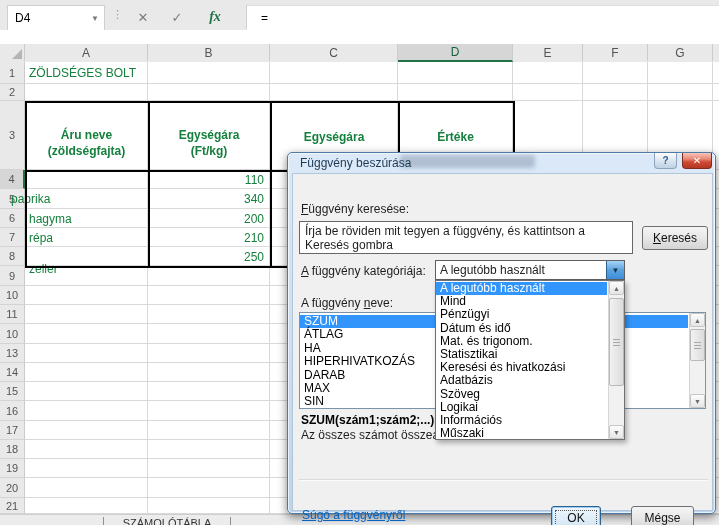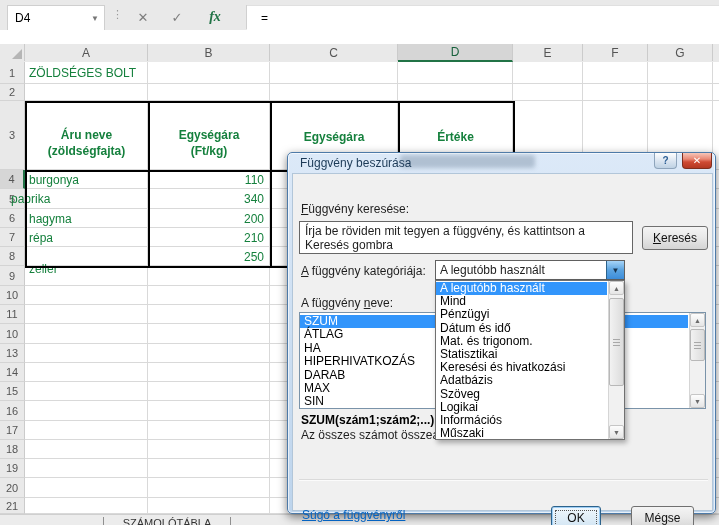--- a/index.html
+++ b/index.html
@@ -187,21 +187,20 @@
       <div class="tborder" style="left: 270px; top: 39px; width: 1.5px; height: 165px;"></div>
       <div class="tborder" style="left: 398px; top: 39px; width: 1.5px; height: 165px;"></div>
       <div class="tborder" style="left: 513px; top: 39px; width: 1.5px; height: 165px;"></div>
       <div class="celltxt " style="left: 29px; top: 0px; width: 200px; height: 22px; white-space: pre-line;">ZÖLDSÉGES BOLT</div>
       <div class="celltxt b" style="left: 27px; top: 53px; width: 119px; height: 55px; white-space: pre-line;">Áru neve
 (zöldségfajta)</div>
       <div class="celltxt b" style="left: 150px; top: 53px; width: 118px; height: 55px; white-space: pre-line;">Egységára
 (Ft/kg)</div>
       <div class="celltxt b" style="left: 272px; top: 47px; width: 124px; height: 55px; white-space: pre-line;">Egységára</div>
       <div class="celltxt b" style="left: 400px; top: 47px; width: 111px; height: 55px; white-space: pre-line;">Értéke</div>
-      <div class="celltxt " style="left: 29px; top: 108px; width: 115px; height: 19px; white-space: pre-line;">burgonya</div>
       <div class="celltxt r" style="left: 150px; top: 108px; width: 114px; height: 19px; white-space: pre-line;">110</div>
       <div class="celltxt " style="left: 11px; top: 127px; width: 115px; height: 20px; white-space: pre-line;">paprika</div>
       <div class="celltxt r" style="left: 150px; top: 127px; width: 114px; height: 20px; white-space: pre-line;">340</div>
       <div class="celltxt " style="left: 29px; top: 147px; width: 115px; height: 19px; white-space: pre-line;">hagyma</div>
       <div class="celltxt r" style="left: 150px; top: 147px; width: 114px; height: 19px; white-space: pre-line;">200</div>
       <div class="celltxt " style="left: 29px; top: 166px; width: 115px; height: 19px; white-space: pre-line;">répa</div>
       <div class="celltxt r" style="left: 150px; top: 166px; width: 114px; height: 19px; white-space: pre-line;">210</div>
       <div class="celltxt " style="left: 29px; top: 197px; width: 115px; height: 19px; white-space: pre-line;">zeller</div>
       <div class="celltxt r" style="left: 150px; top: 185px; width: 114px; height: 19px; white-space: pre-line;">250</div>
     </div>

